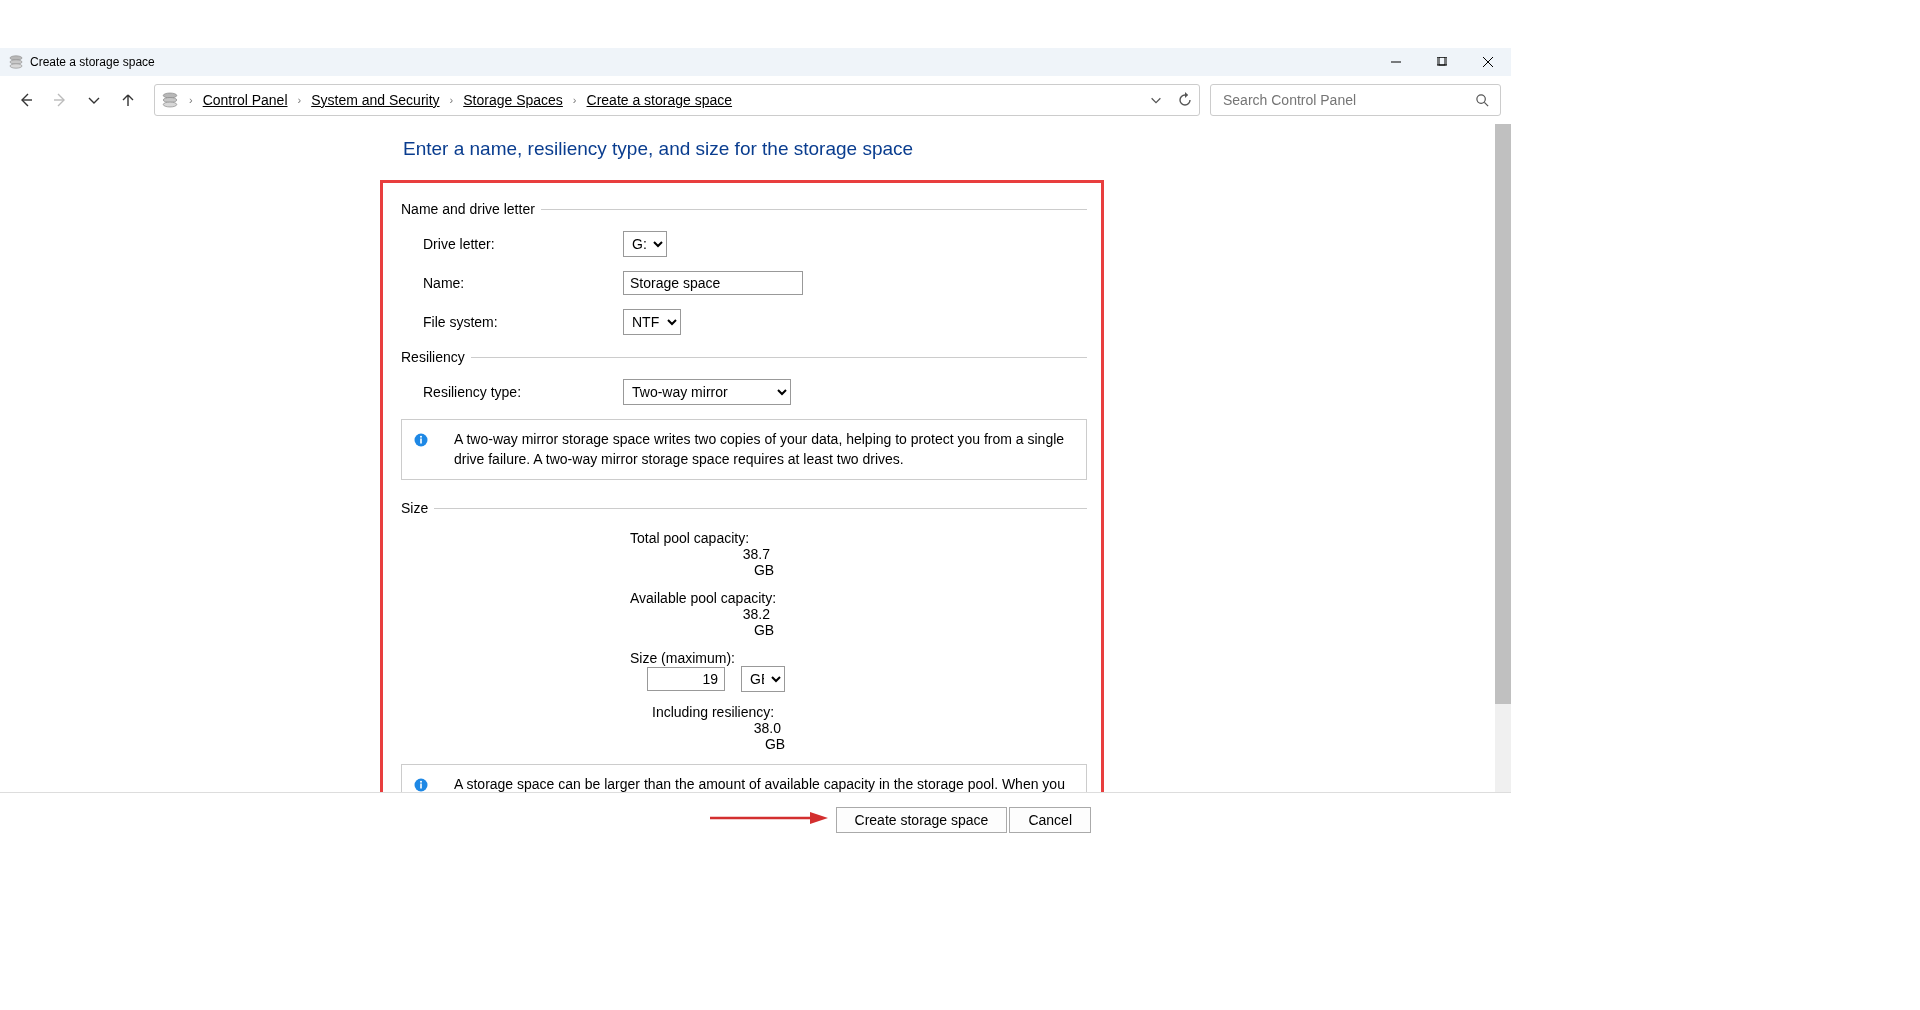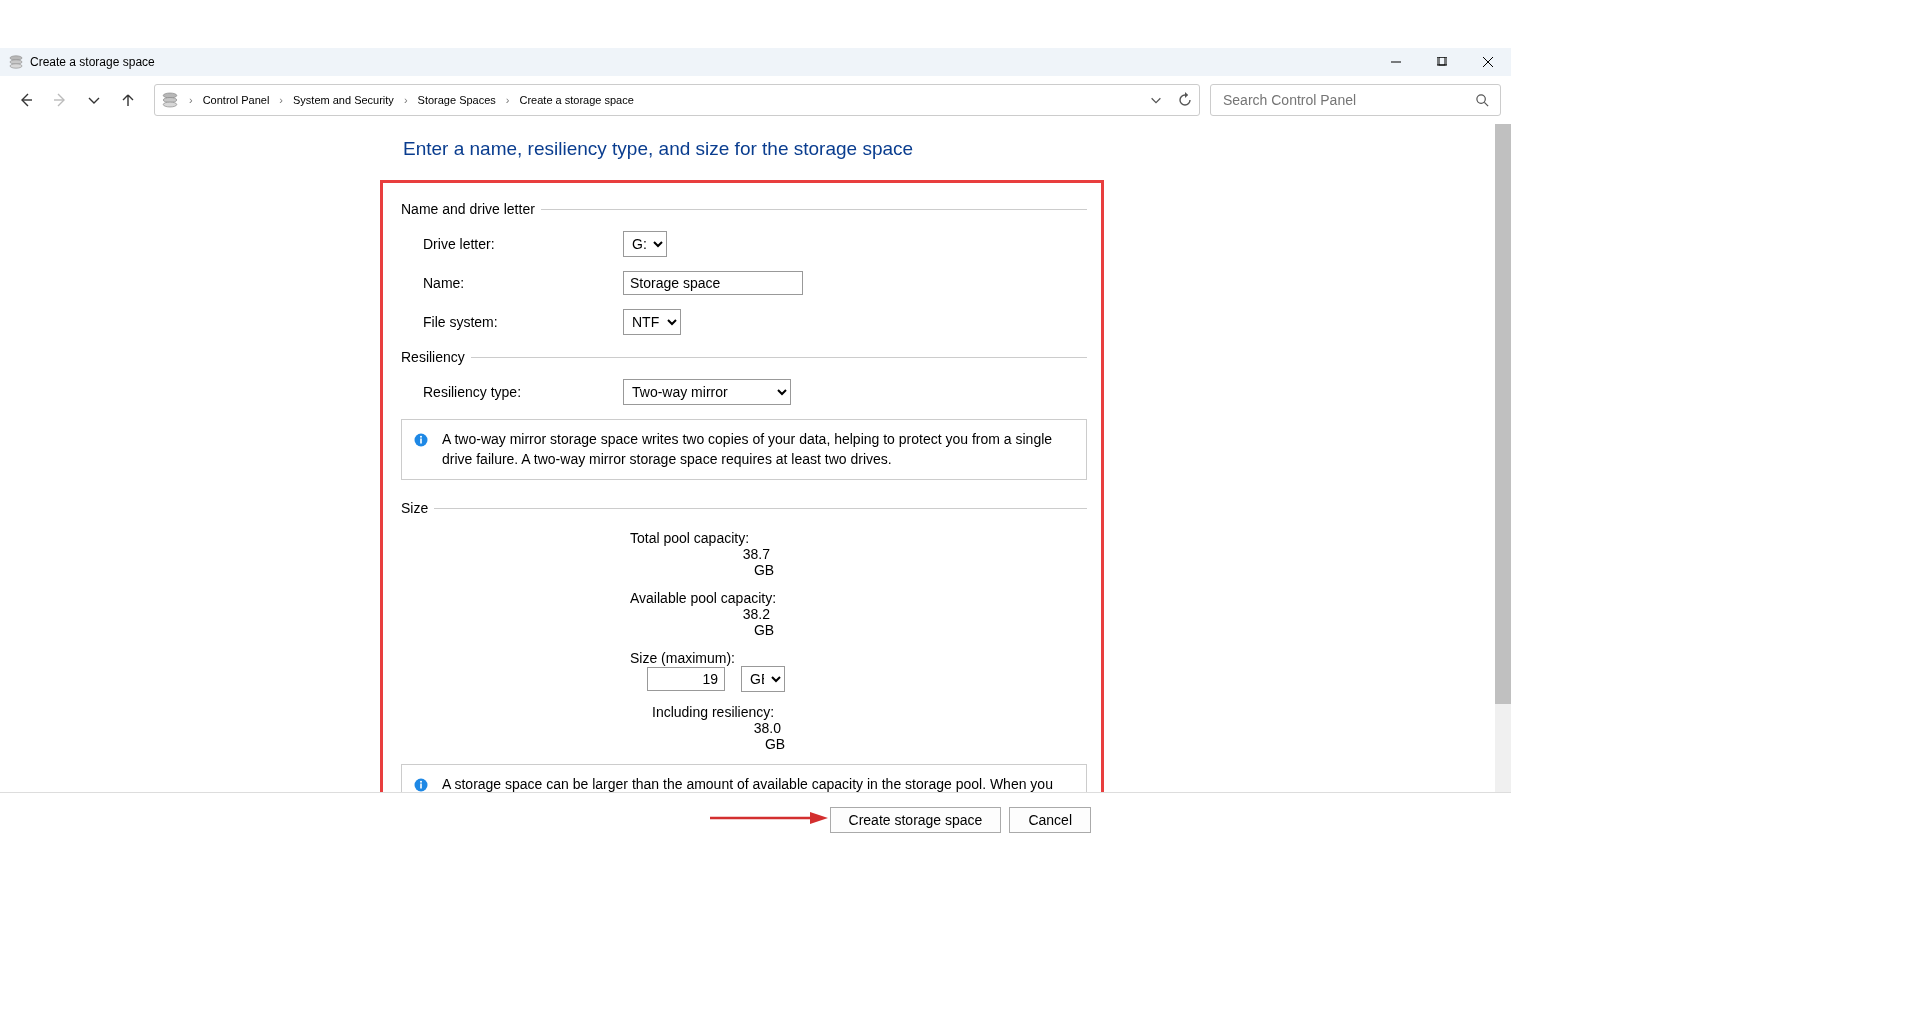--- a/index.html
+++ b/index.html
@@ -16,21 +16,21 @@
   .win-btn { width:46px; display:flex; align-items:center; justify-content:center; cursor:default; }
   .win-btn svg { width:10px; height:10px; }
 
   
   .navbar { height:48px; display:flex; align-items:center; padding:0 10px; gap:2px; }
   .nav-btn { width:32px; height:32px; display:flex; align-items:center; justify-content:center; color:#555; }
   .nav-btn.disabled { color:#bbb; }
   .nav-btn svg { width:16px; height:16px; }
   .addressbar { flex:1; height:32px; border:1px solid #ccc; border-radius:3px; display:flex; align-items:center; padding:0 6px; margin:0 8px; gap:4px; }
   .crumb-sep { color:#777; font-size:11px; margin:0 6px; }
-  .crumb { font-size:11px; color:#000; cursor:default; white-space:nowrap; }
+  .crumb { font-size:14px; color:#000; cursor:default; white-space:nowrap;text-decoration:underline; }
   .addressbar .right-ctls { margin-left:auto; display:flex; gap:14px; align-items:center; color:#555; }
   .searchbox { width:291px; height:32px; border:1px solid #ccc; border-radius:3px; display:flex; align-items:center; padding:0 10px; justify-content:space-between; }
   .searchbox input { border:none; outline:none; font-size:14px; width:190px; color:#666; }
 
   
   .content-wrap { position:relative; height:722px; }
   .scrollbar-track { position:absolute; right:0; top:0; width:16px; height:100%; background:#f0f0f0; }
   .scrollbar-thumb { position:absolute; right:0; top:0; width:16px; height:580px; background:#c0c0c0; }
 
   .content { padding:14px 0 0 0; }
@@ -44,33 +44,33 @@
 
   .row { display:flex; align-items:center; margin:0 0 14px 22px; }
   .row-label { width:200px; font-size:14px; }
   .text-input { height:24px; border:1px solid #999; padding:2px 6px; font-size:14px; width:180px; }
   select.combo { height:26px; border:1px solid #999; font-size:14px; padding:2px 4px; background:#fff; }
   select.drive { width:44px; }
   select.fs { width:58px; }
   select.res { width:168px; }
   select.unit { width:44px; }
 
-  .info-box { border:1px solid #ccc; padding:10px 12px 10px 12px; display:flex; gap:14px; margin:0 0 20px 0; }
+  .info-box { border:1px solid #ccc; padding:10px 12px 10px 12px; display:flex; gap:26px; margin:0 0 20px 0; }
   .info-icon { width:14px; height:14px; flex-shrink:0; margin-top:3px; }
   .info-text { font-size:14px; line-height:1.4; }
 
   .size-row { display:flex; align-items:center; margin:0 0 12px 22px;flex-direction:column; }
   .size-row.indent { margin-left:44px; }
   .size-label { width:250px; font-size:14px; }
   .size-val { width:30px; text-align:right; font-size:14px; }
   .size-unit { margin-left:18px; font-size:14px; }
   .size-input { width:78px; height:24px; border:1px solid #999; text-align:right; padding:2px 6px; font-size:14px; }
 
   
-  .footer { position:absolute; left:0; right:0; bottom:0; height:54px; border-top:1px solid #ddd; background:#fff; display:flex; align-items:center; justify-content:flex-end; padding-right:420px; gap:8px; }
+  .footer { position:absolute; left:0; right:0; bottom:0; height:54px; border-top:1px solid #ddd; background:#fff; display:flex; align-items:center; justify-content:flex-end; padding-right:420px; gap:2px; }
   .btn { height:26px; border:1px solid #aaa; background:#fdfdfd; font-size:14px; padding:0 18px; cursor:default; }
   .arrow-anno { position:absolute; left:710px; bottom:8px; }
 </style>
 </head>
 <body>
 
 <div class="window">
 
   <div class="titlebar">
     <div class="titlebar-left">

